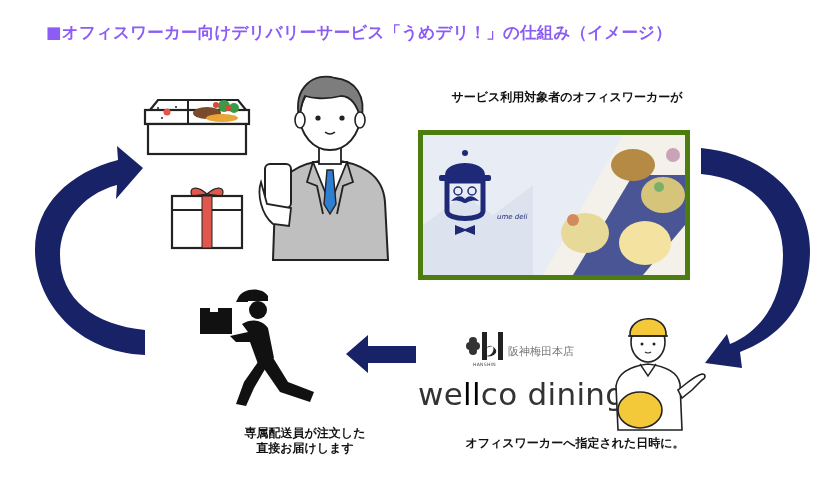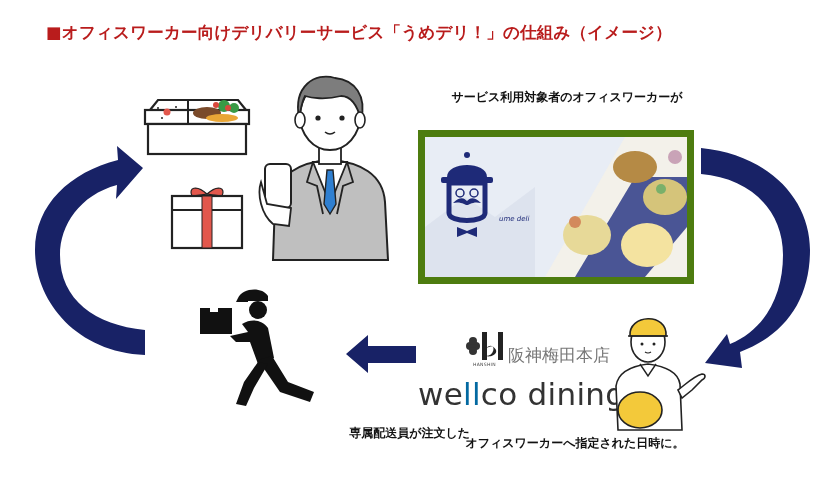--- a/index.html
+++ b/index.html
@@ -3,40 +3,40 @@
   <meta charset="utf-8">
   <style>
     html, body { margin: 0; padding: 0; background: #ffffff; }
     body {
       width: 840px; height: 496px; position: relative; overflow: hidden;
       font-family: "DejaVu Sans", "Liberation Sans", sans-serif; color: #111;
     }
     .abs { position: absolute; }
     .title {
       left: 46px; top: 22px; font-size: 16.5px; font-weight: bold;
-      letter-spacing: 0.2px; white-space: nowrap; color: #b91c1c;
+      letter-spacing: 0.2px; white-space: nowrap; color: #8b5cf6;
     }
     .caption {
       font-size: 12px; font-weight: bold; line-height: 15px;
       text-align: center; white-space: nowrap; color: #111;
     }
     .cap-top { left: 402px; top: 90px; width: 330px; }
-    .cap-bottom-left { left: 140px; top: 426px; width: 330px; text-align: right; }
+    .cap-bottom-left { left: 140px; top: 426px; width: 330px; }
     .cap-bottom-right { left: 430px; top: 436px; width: 290px; }
     .photo {
       left: 418px; top: 130px; width: 262px; height: 140px;
-      border: 7px solid #4d7c0f; overflow: hidden; background: #e9eef6;
+      border: 5px solid #4d7c0f; overflow: hidden; background: #e9eef6;
     }
     .wellco {
       left: 418px; top: 376px; font-size: 31px; letter-spacing: 0.3px;
       color: #333; font-family: "DejaVu Sans", sans-serif; white-space: nowrap;
     }
-    .wellco .red { color: #0369a1; }
+    .wellco .red { color: #000000; }
     .hanshin-text {
-      left: 508px; top: 344px; font-size: 17px; color: #777; white-space: nowrap;
+      left: 508px; top: 344px; font-size: 11px; color: #777; white-space: nowrap;
     }
     .hanshin-sub {
       left: 473px; top: 362px; font-size: 4.5px; color: #444; letter-spacing: 0.3px;
     }
     svg { position: absolute; overflow: visible; }
   </style>
 </head>
 <body>
 
 <div class="abs title">■オフィスワーカー向けデリバリーサービス「うめデリ！」の仕組み（イメージ）</div>
@@ -168,20 +168,21 @@
   <circle cx="62" cy="22" r="9" fill="#111"></circle>
 
   <path d="M46 36 C 56 30, 66 32, 72 40 L 78 70 L 62 76 L 54 54 L 40 54 L 34 48 L 52 44 Z" fill="#111"></path>
 
   <path d="M62 72 L 76 68 L 92 94 L 118 104 L 114 114 L 84 104 Z" fill="#111"></path>
   <path d="M62 74 L 72 76 L 58 100 L 50 118 L 40 116 L 48 94 Z" fill="#111"></path>
 </svg>
 
 <div class="abs caption cap-bottom-left">
   <div>専属配送員が注文した</div>
+  <div>直接お届けします</div>
 </div>
 
 <svg style="left:462px;top:330px;" width="44" height="36" viewBox="0 0 44 36">
   <circle cx="8" cy="16" r="4" fill="#333"></circle>
     <circle cx="14" cy="16" r="4" fill="#333"></circle>
   <circle cx="11" cy="11" r="4" fill="#333"></circle>
     <circle cx="11" cy="21" r="4" fill="#333"></circle>
   <rect x="20" y="2" width="5" height="28" fill="#222"></rect>
   <rect x="36" y="2" width="5" height="28" fill="#222"></rect>
   <path d="M24 18 C 34 10, 34 26, 24 26 C 30 28, 40 22, 30 16 Z" fill="#222"></path>

